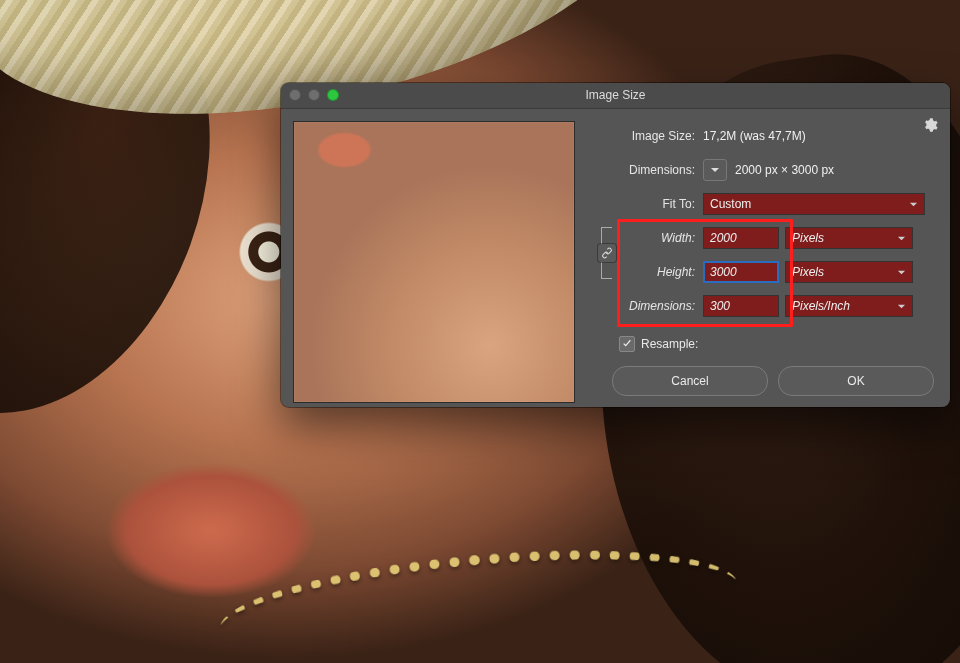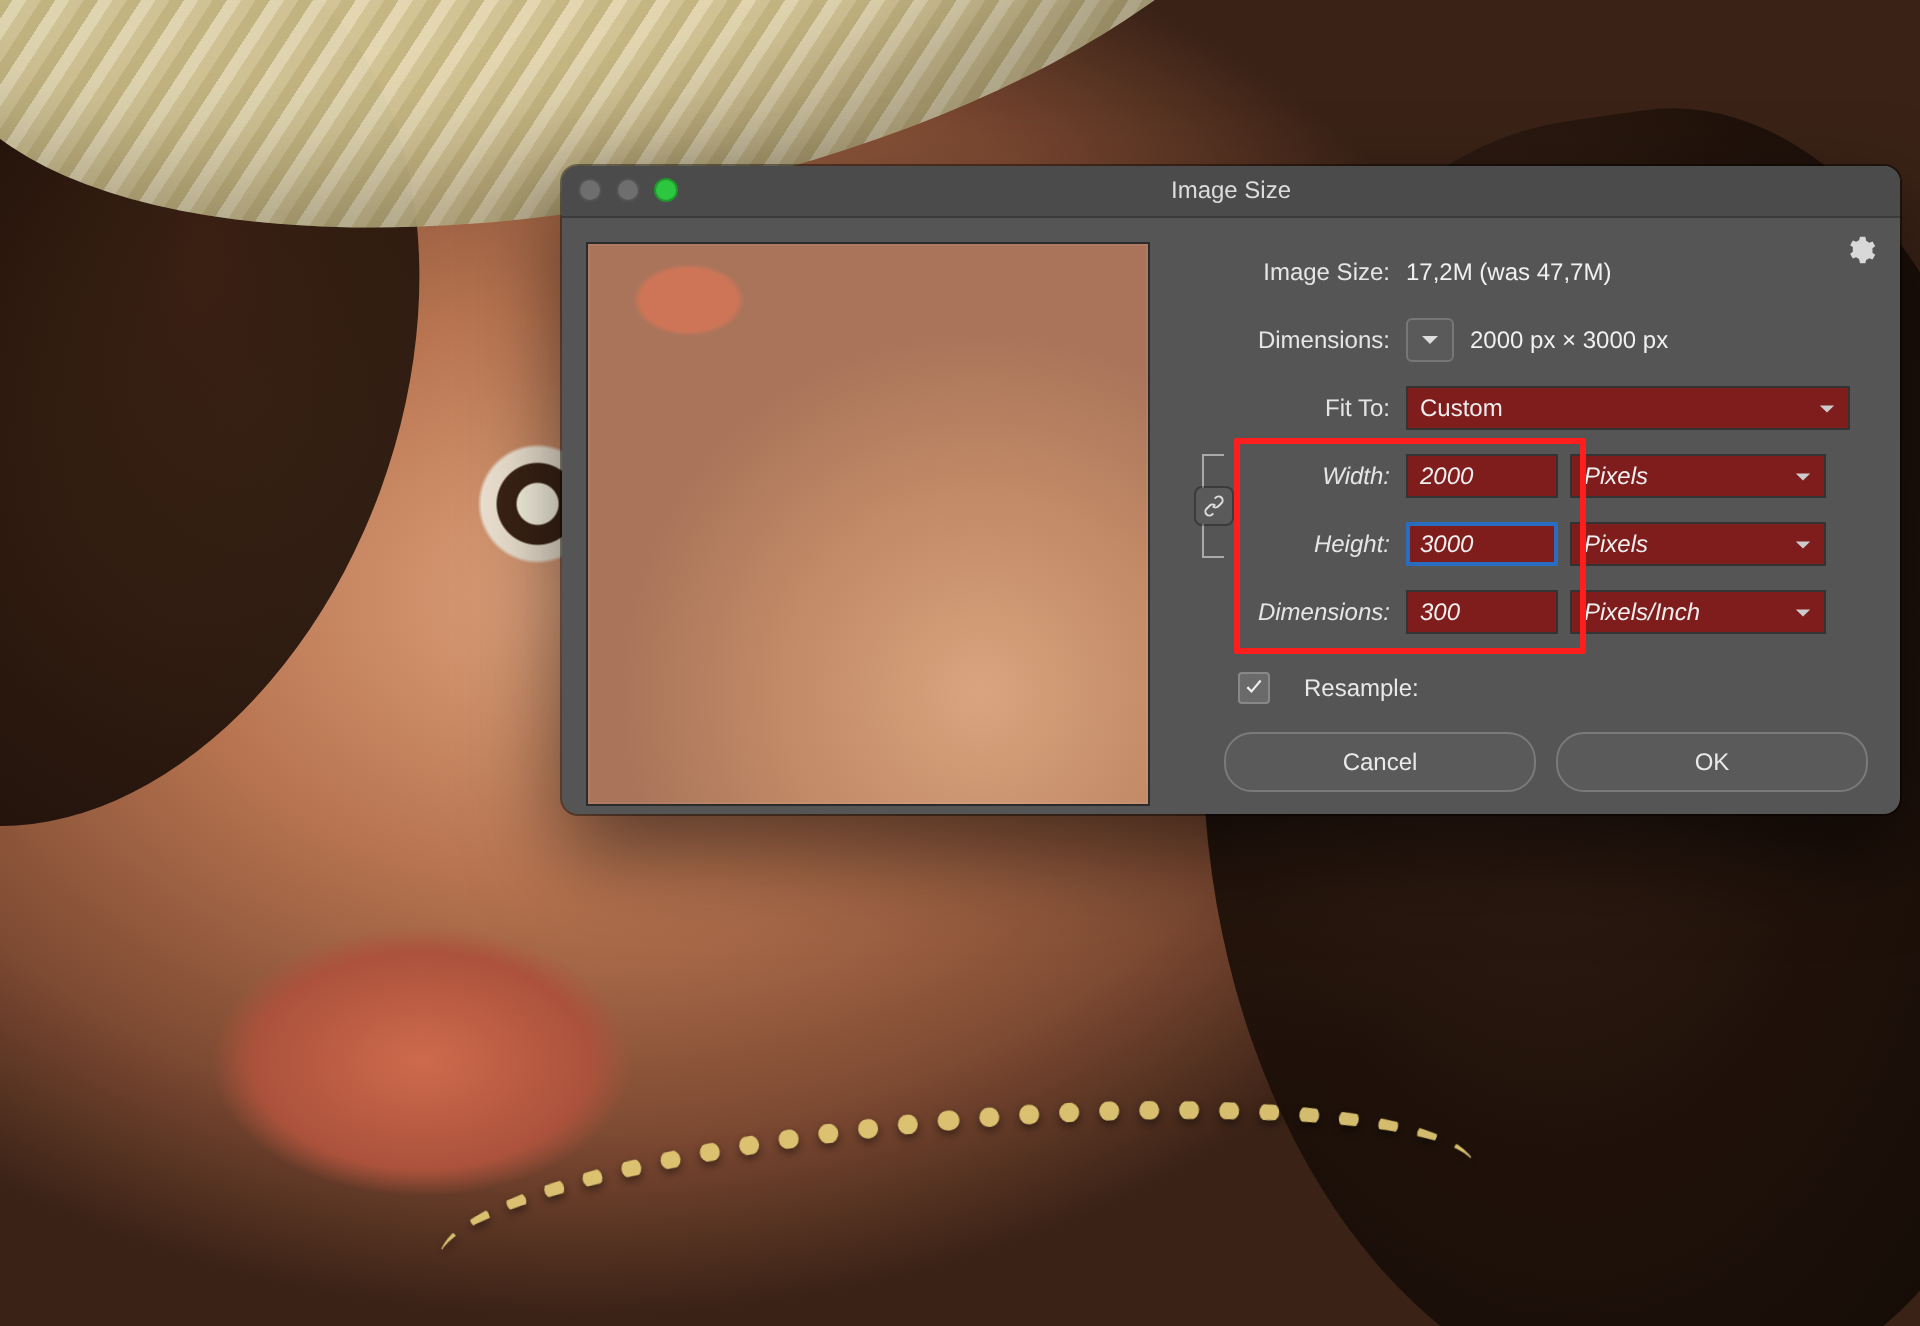--- a/index.html
+++ b/index.html
@@ -387,21 +387,21 @@
         <div class="red-box" style="left:22px; top:-6px; width:170px; height:102px"></div>
       </div>
 
       <div class="row" style="margin-top:4px">
         <div style="width:24px"></div>
         <div class="checkbox">
           <svg viewBox="0 0 12 12">
               <path d="M1.5 6l3 3 6-7-1-1-5 6-2-2z"></path>
             </svg>
         </div>
-        <div style="width:60px; text-align:left; padding-right:8px; font-size:12px;margin-left:11px;">Resample:</div>
+        <div style="width:60px; text-align:left; padding-right:8px; font-size:12px;">Resample:</div>
       </div>
 
       <div class="btn-row">
         <div class="btn">
             <span>Cancel</span>
           </div>
         <div class="btn">
             <span>OK</span>
           </div>
       </div>

